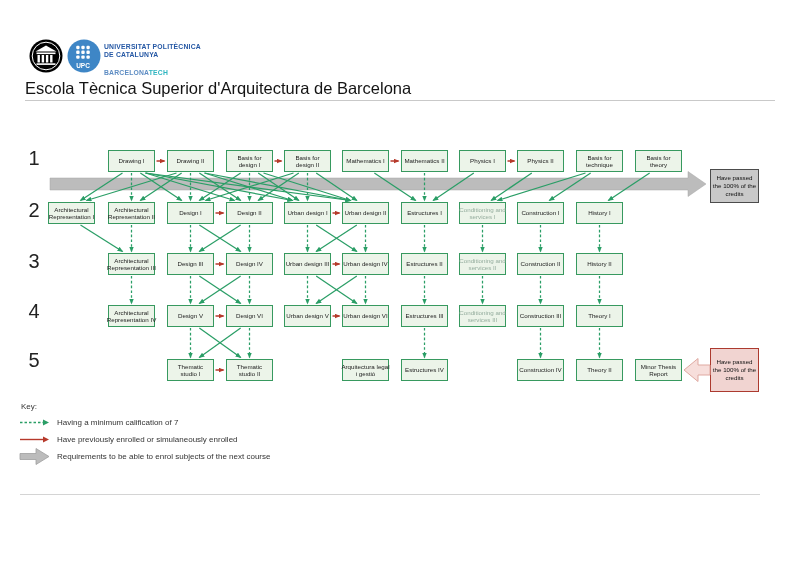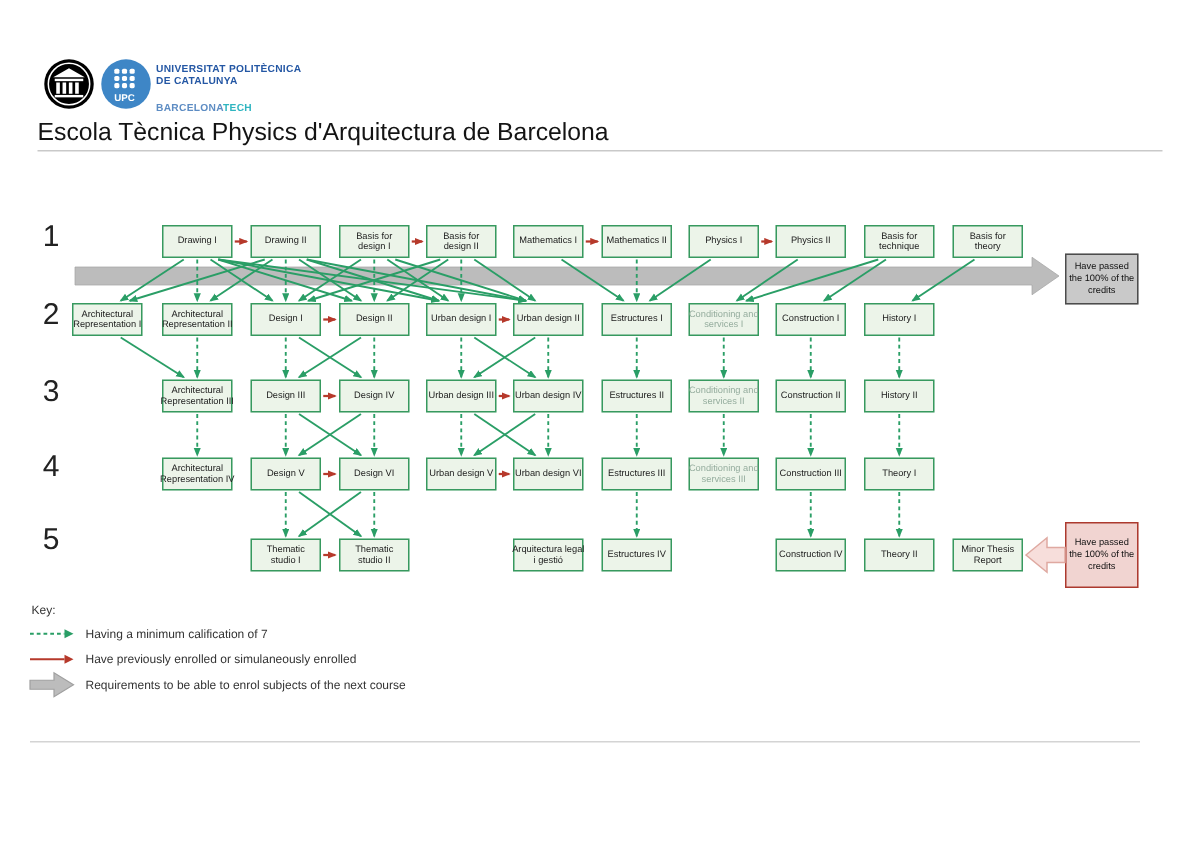--- a/index.html
+++ b/index.html
@@ -66,21 +66,21 @@
     </g>
     <text x="16" y="28.5" text-anchor="middle" font-size="6.5" font-weight="bold" fill="#fff">UPC</text>
   </svg>
 
   <div class="uni-text">
     <div class="uni-line">UNIVERSITAT POLITÈCNICA</div>
     <div class="uni-line">DE CATALUNYA</div>
     <div><span class="brand-main">BARCELONA</span><span class="brand-accent">TECH</span></div>
   </div>
 
-  <div class="school-name">Escola Tècnica Physics d'Arquitectura de Barcelona</div>
+  <div class="school-name">Escola Tècnica Superior d'Arquitectura de Barcelona</div>
   <div class="hr" style="left:25px;top:100px;width:750px"></div>
 
 
   <div class="year-num" style="top:147px">1</div>
   <div class="year-num" style="top:199px">2</div>
   <div class="year-num" style="top:250px">3</div>
   <div class="year-num" style="top:300px">4</div>
   <div class="year-num" style="top:349px">5</div>
 
   <div id="boxes">

